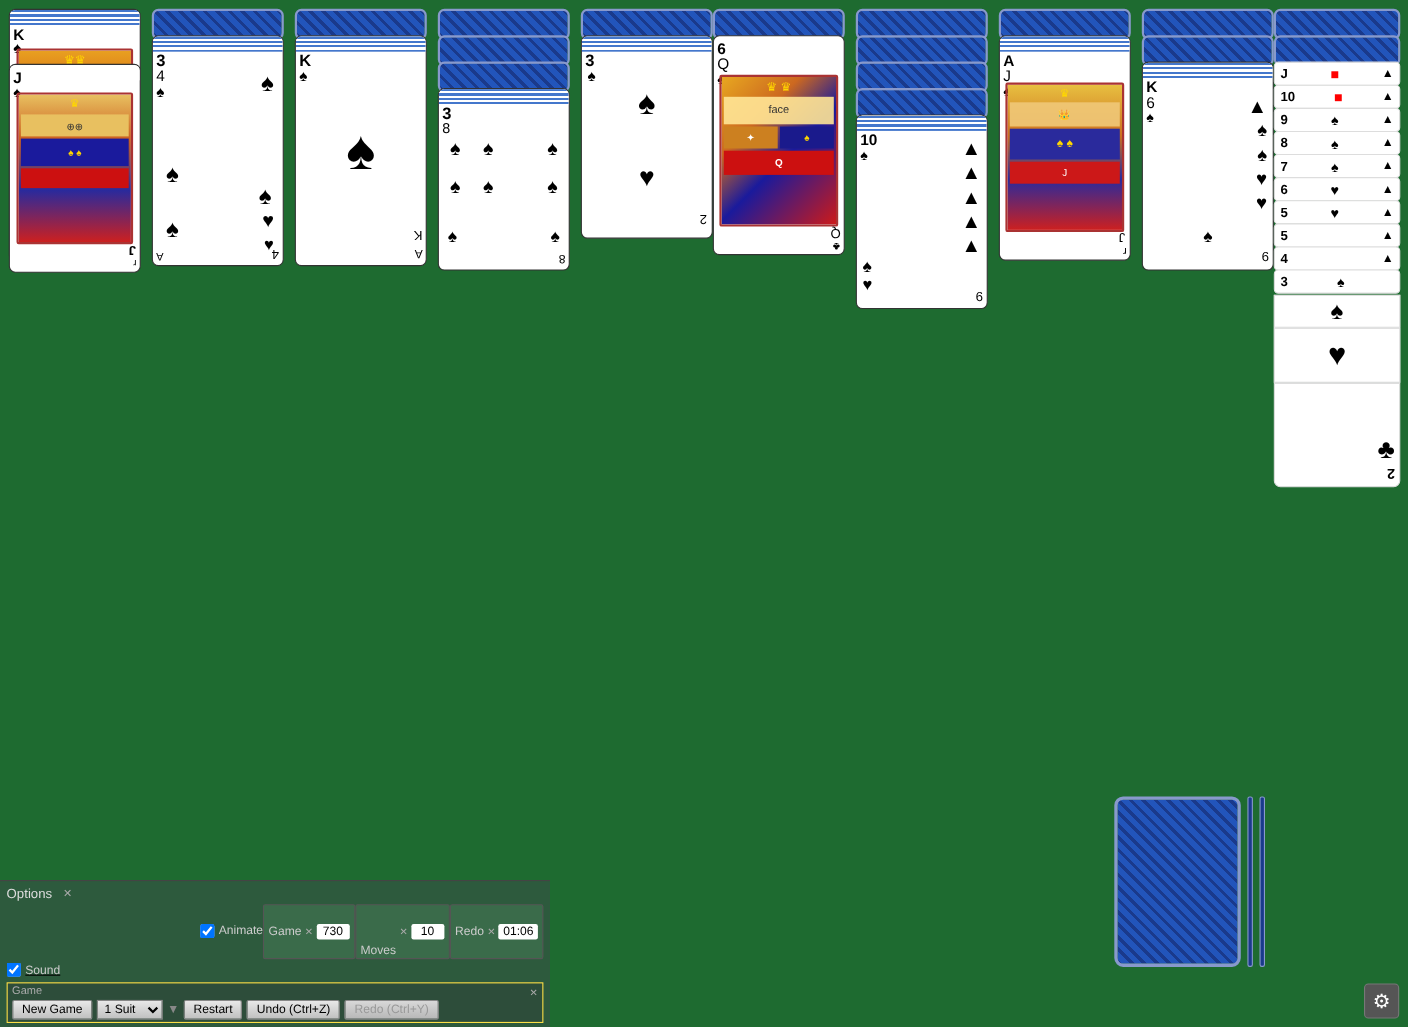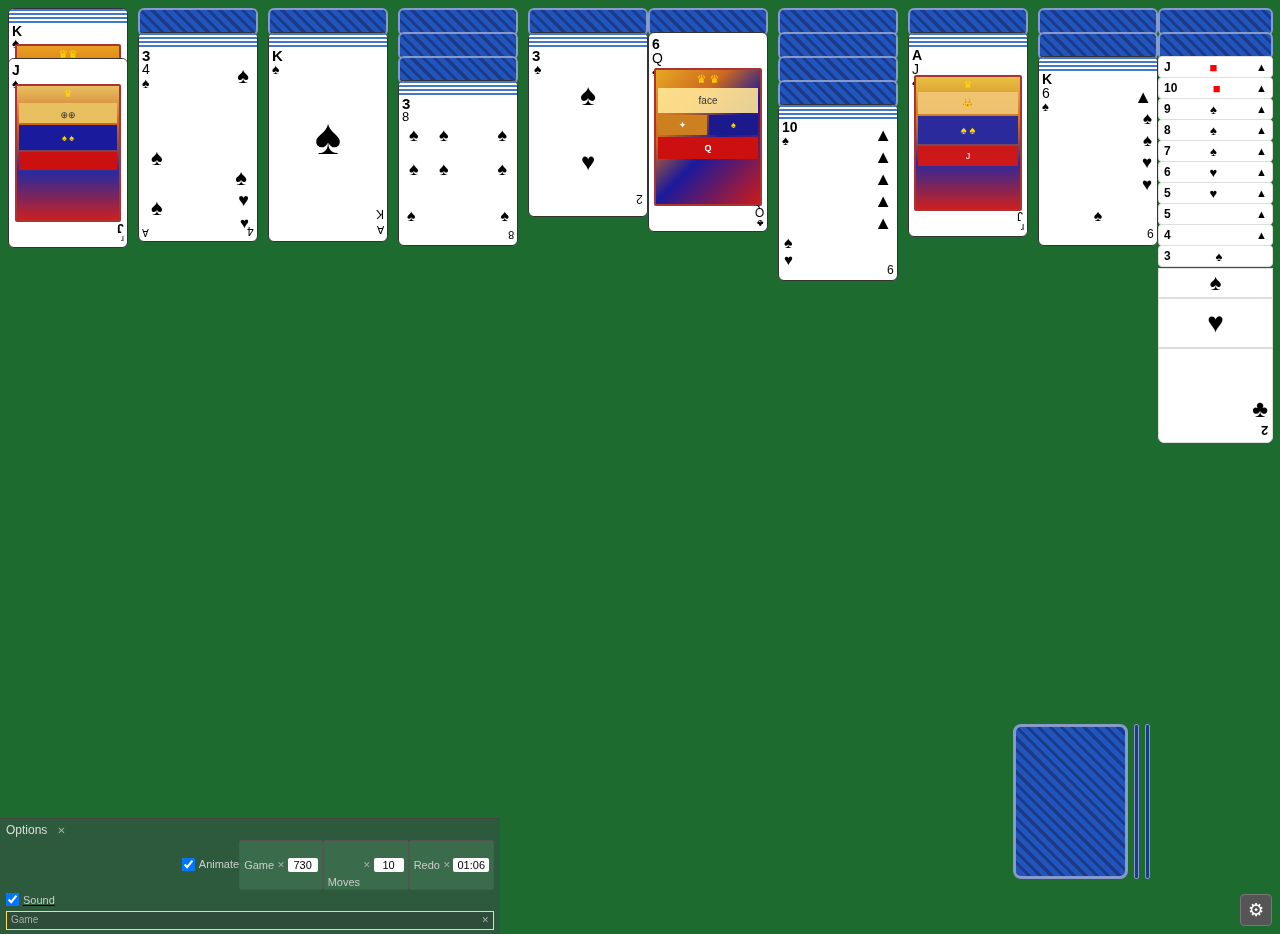--- a/index.html
+++ b/index.html
@@ -463,20 +463,32 @@
         <input type="checkbox" checked="" style="width: 13px; height: 13px;">
         <label>Sound</label>
       </div>
     </div>
 
     <div id="game-bar">
       <div id="game-bar-title">
         <span style="font-size:10px;color:#aaa;">Game</span>
         <span style="font-size:9px;color:#aaa;cursor:pointer;">✕</span>
       </div>
+      <div class="game-buttons">
+        <button class="btn">New Game</button>
+        <select class="suit-select">
+          <option>1 Suit</option>
+          <option>2 Suits</option>
+          <option>4 Suits</option>
+        </select>
+        <span style="font-size:11px;color:#888;">▼</span>
+        <button class="btn">Restart</button>
+        <button class="btn">Undo (Ctrl+Z)</button>
+        <button class="btn" disabled="">Redo (Ctrl+Y)</button>
+      </div>
     </div>
   </div>
 
   <div id="settings-btn">
     <span>⚙</span>
   </div>
 
 </div>
 
 </body></html>

